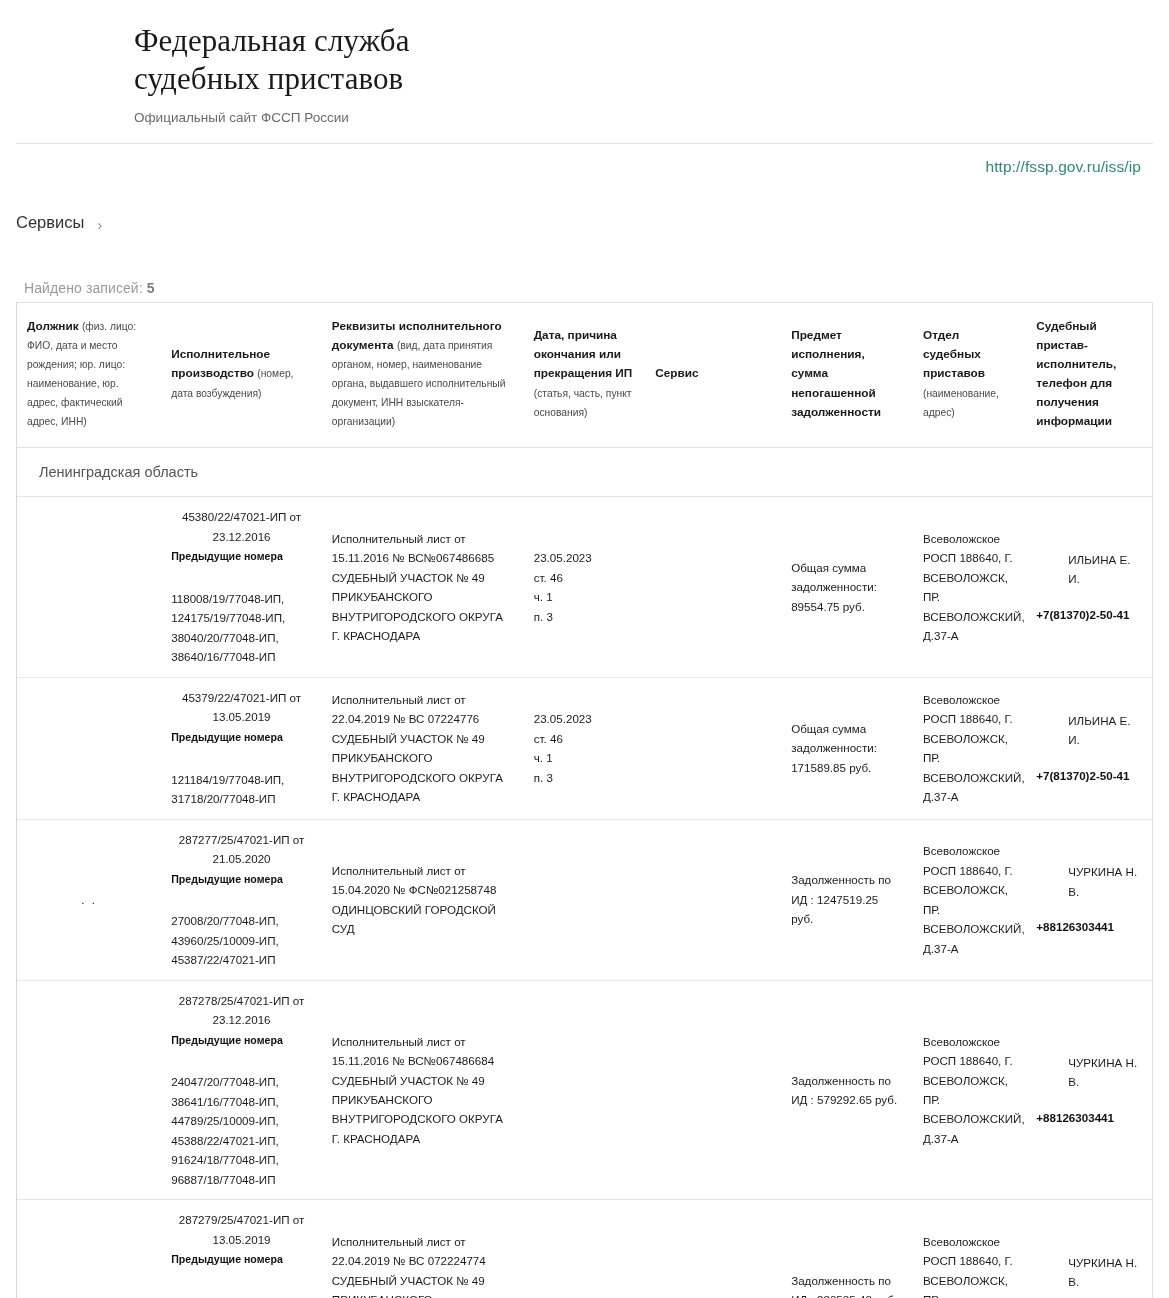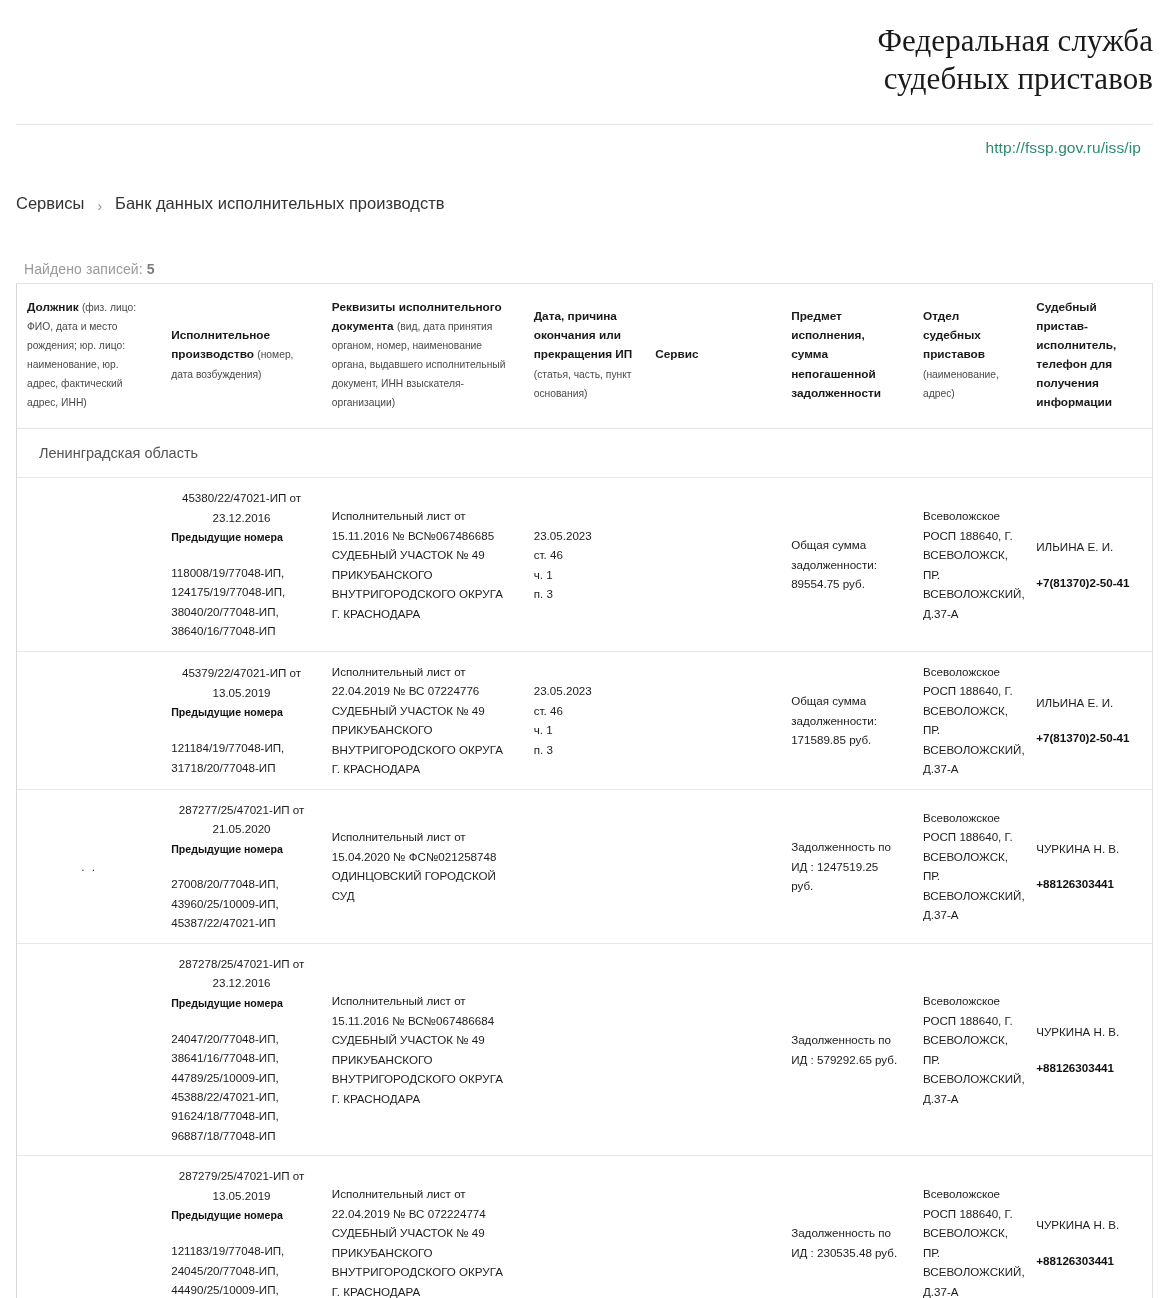--- a/index.html
+++ b/index.html
@@ -22,21 +22,20 @@
   }
 
   
   .masthead {
     padding: 22px 0 14px 0;
     border-bottom: 1px solid #e3e3e3;
     margin: 0 16px;
   }
   .masthead-inner {
     padding-left: 118px;
-    text-align: right;
   }
   .site-title {
     font-family: "Liberation Serif", "DejaVu Serif", serif;
     font-size: 31px;
     line-height: 1.22;
     font-weight: 400;
     color: #1a1a1a;
     margin: 0 0 12px 0;
     letter-spacing: 0.1px;
   }
@@ -159,60 +158,60 @@
     margin-bottom: 2px;
     text-align: center;
   }
   td.cell-proc .prev-label {
     font-weight: bold;
     font-size: 10.6px;
     color: #111111;
     margin-top: 2px;
   }
   td.cell-proc .prev-list {
-    margin-top: 16px;
+    margin-top: 23px;
     white-space: pre-line;
   }
   td.cell-doc { white-space: pre-line; }
   td.cell-date { white-space: pre-line; }
   td.cell-subject { white-space: pre-line; }
   td.cell-dept {
     white-space: pre-line;
     font-size: 11.2px;
     color: #2a2a2a;
   }
-  td.cell-bailiff .bailiff-name { color: #1c1c1c; }
+  td.cell-bailiff .bailiff-name { color: #1c1c1c; margin-left: 32px; }
   td.cell-bailiff .bailiff-phone {
     font-weight: bold;
     color: #111111;
     margin-top: 16px;
   }
 </style>
 </head>
 <body>
 
 <div class="page">
 
   <div class="masthead">
     <div class="masthead-inner">
       <h1 class="site-title">
         <span>Федеральная служба</span><br>
         <span>судебных приставов</span>
       </h1>
+      <p class="site-subtitle">Официальный сайт ФССП России</p>
     </div>
   </div>
 
   <div class="url-bar">
     <a class="url-link" href="#">http://fssp.gov.ru/iss/ip</a>
   </div>
 
   <nav class="breadcrumb">
     <a href="#">Сервисы</a>
     <span class="crumb-sep">›</span>
-    <span>Банк данных исполнительных производств</span>
   </nav>
 
   <div class="found">
     <span>Найдено записей:</span>
     <b>5</b>
   </div>
 
   <div class="table-wrap">
     <table class="results">
       <colgroup>

